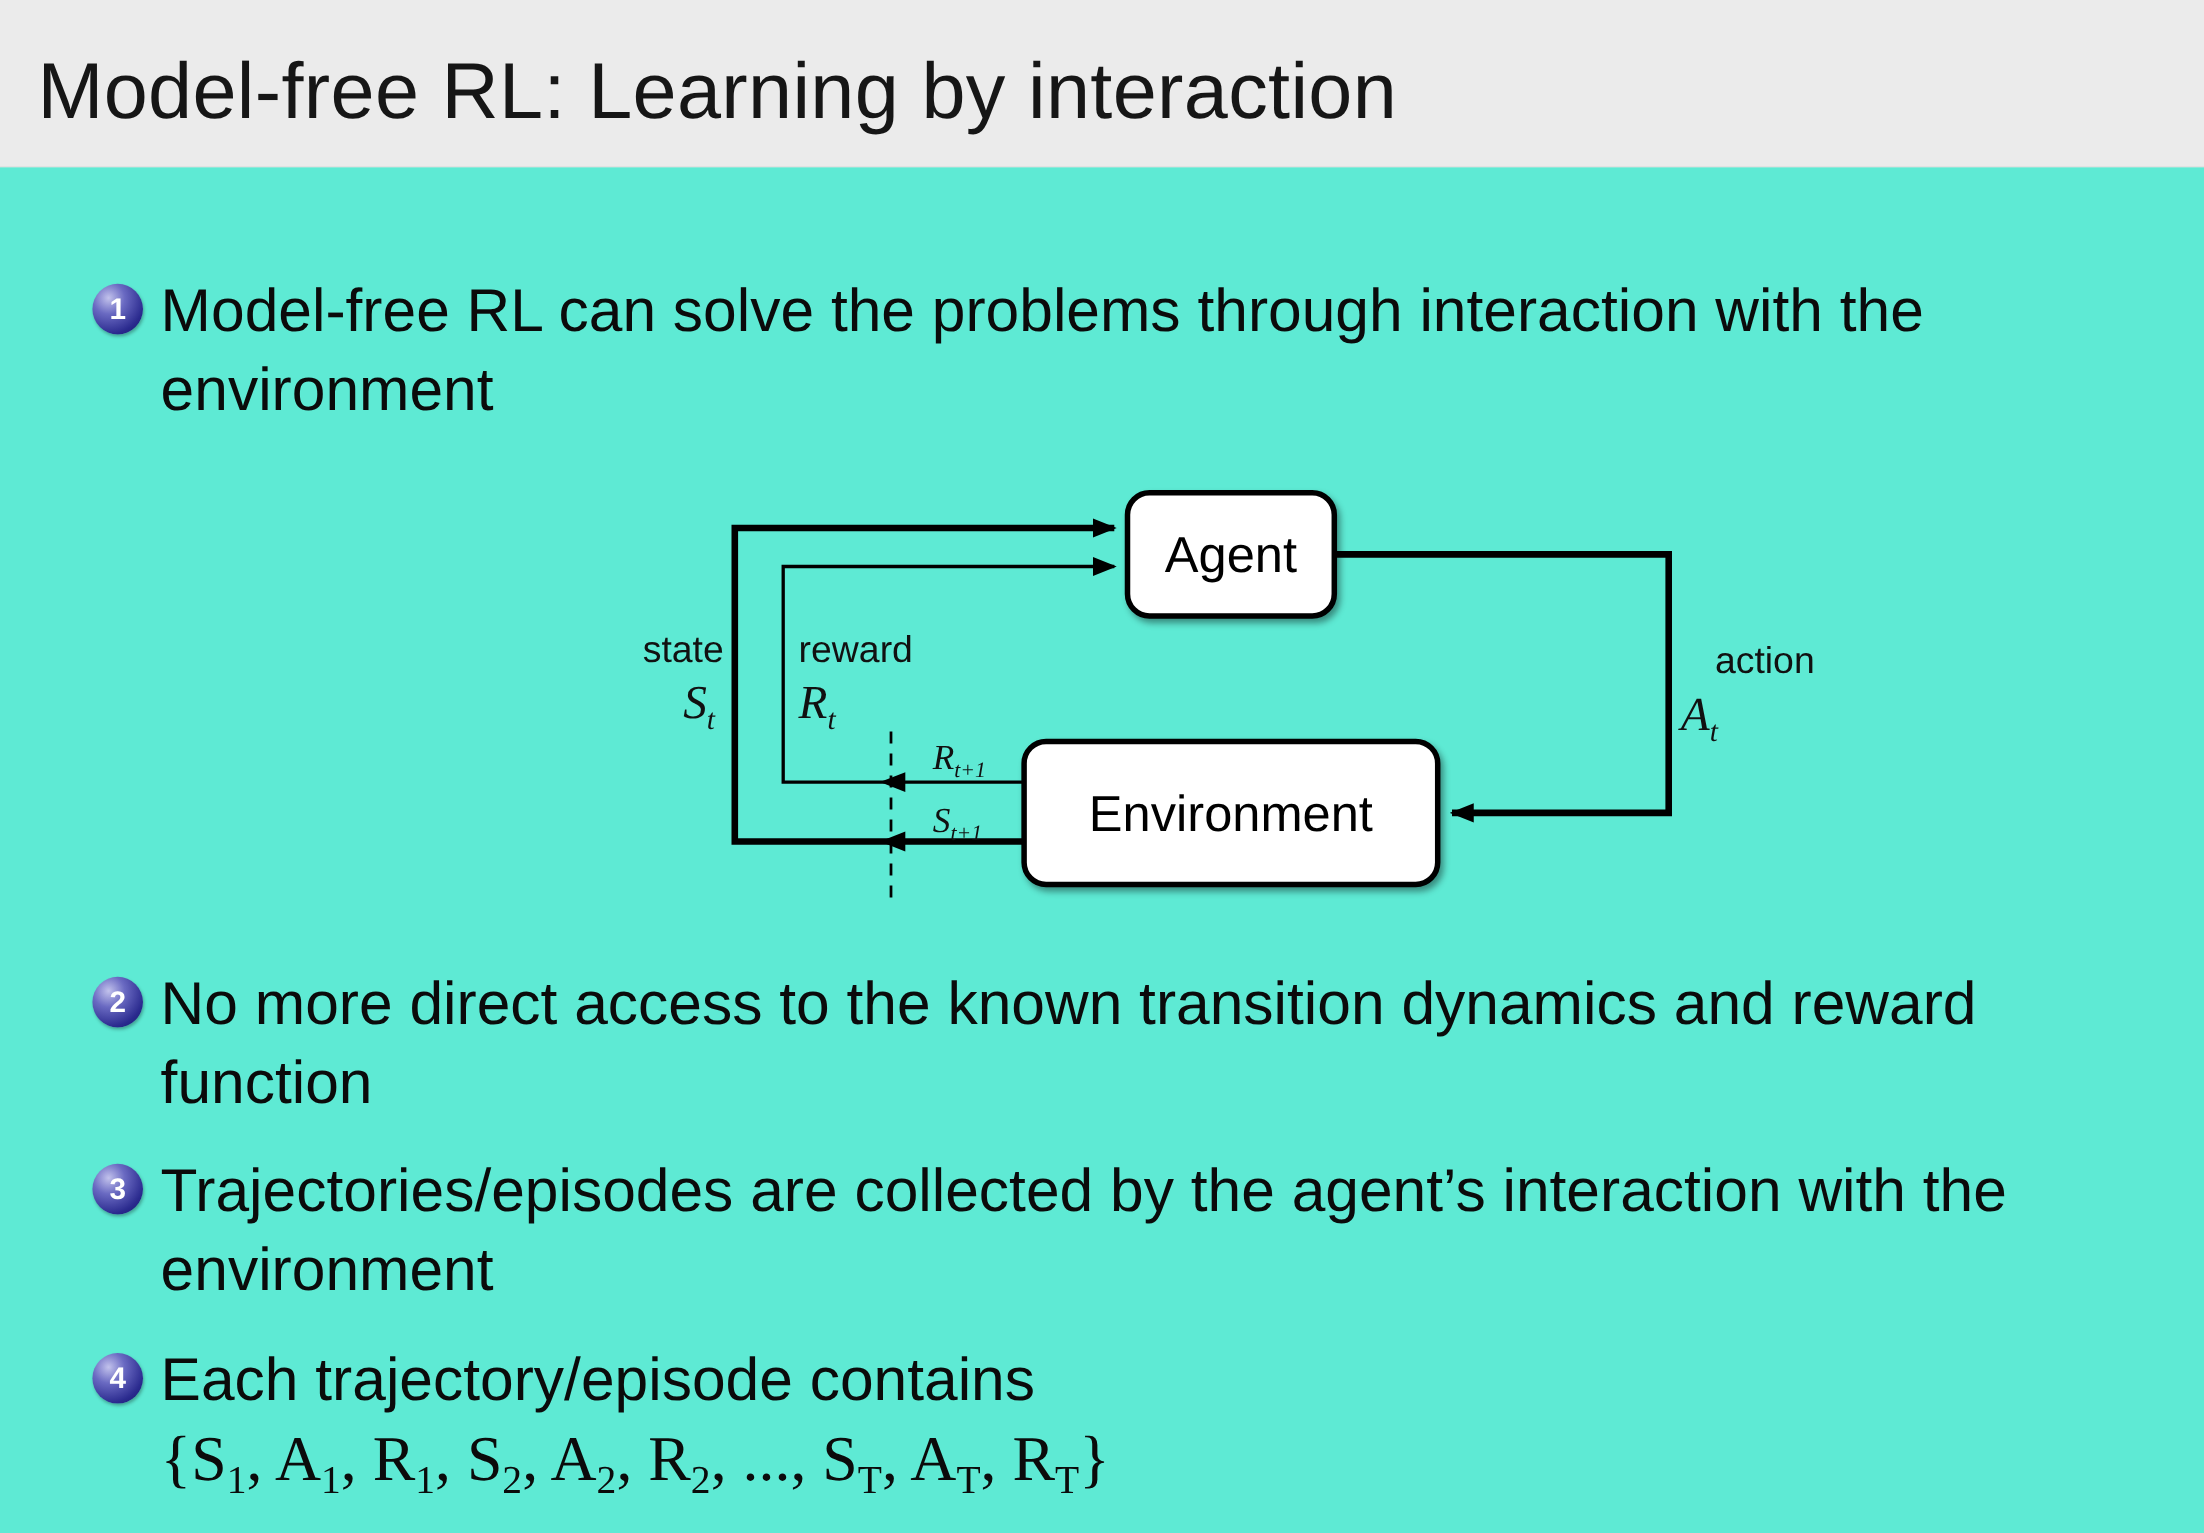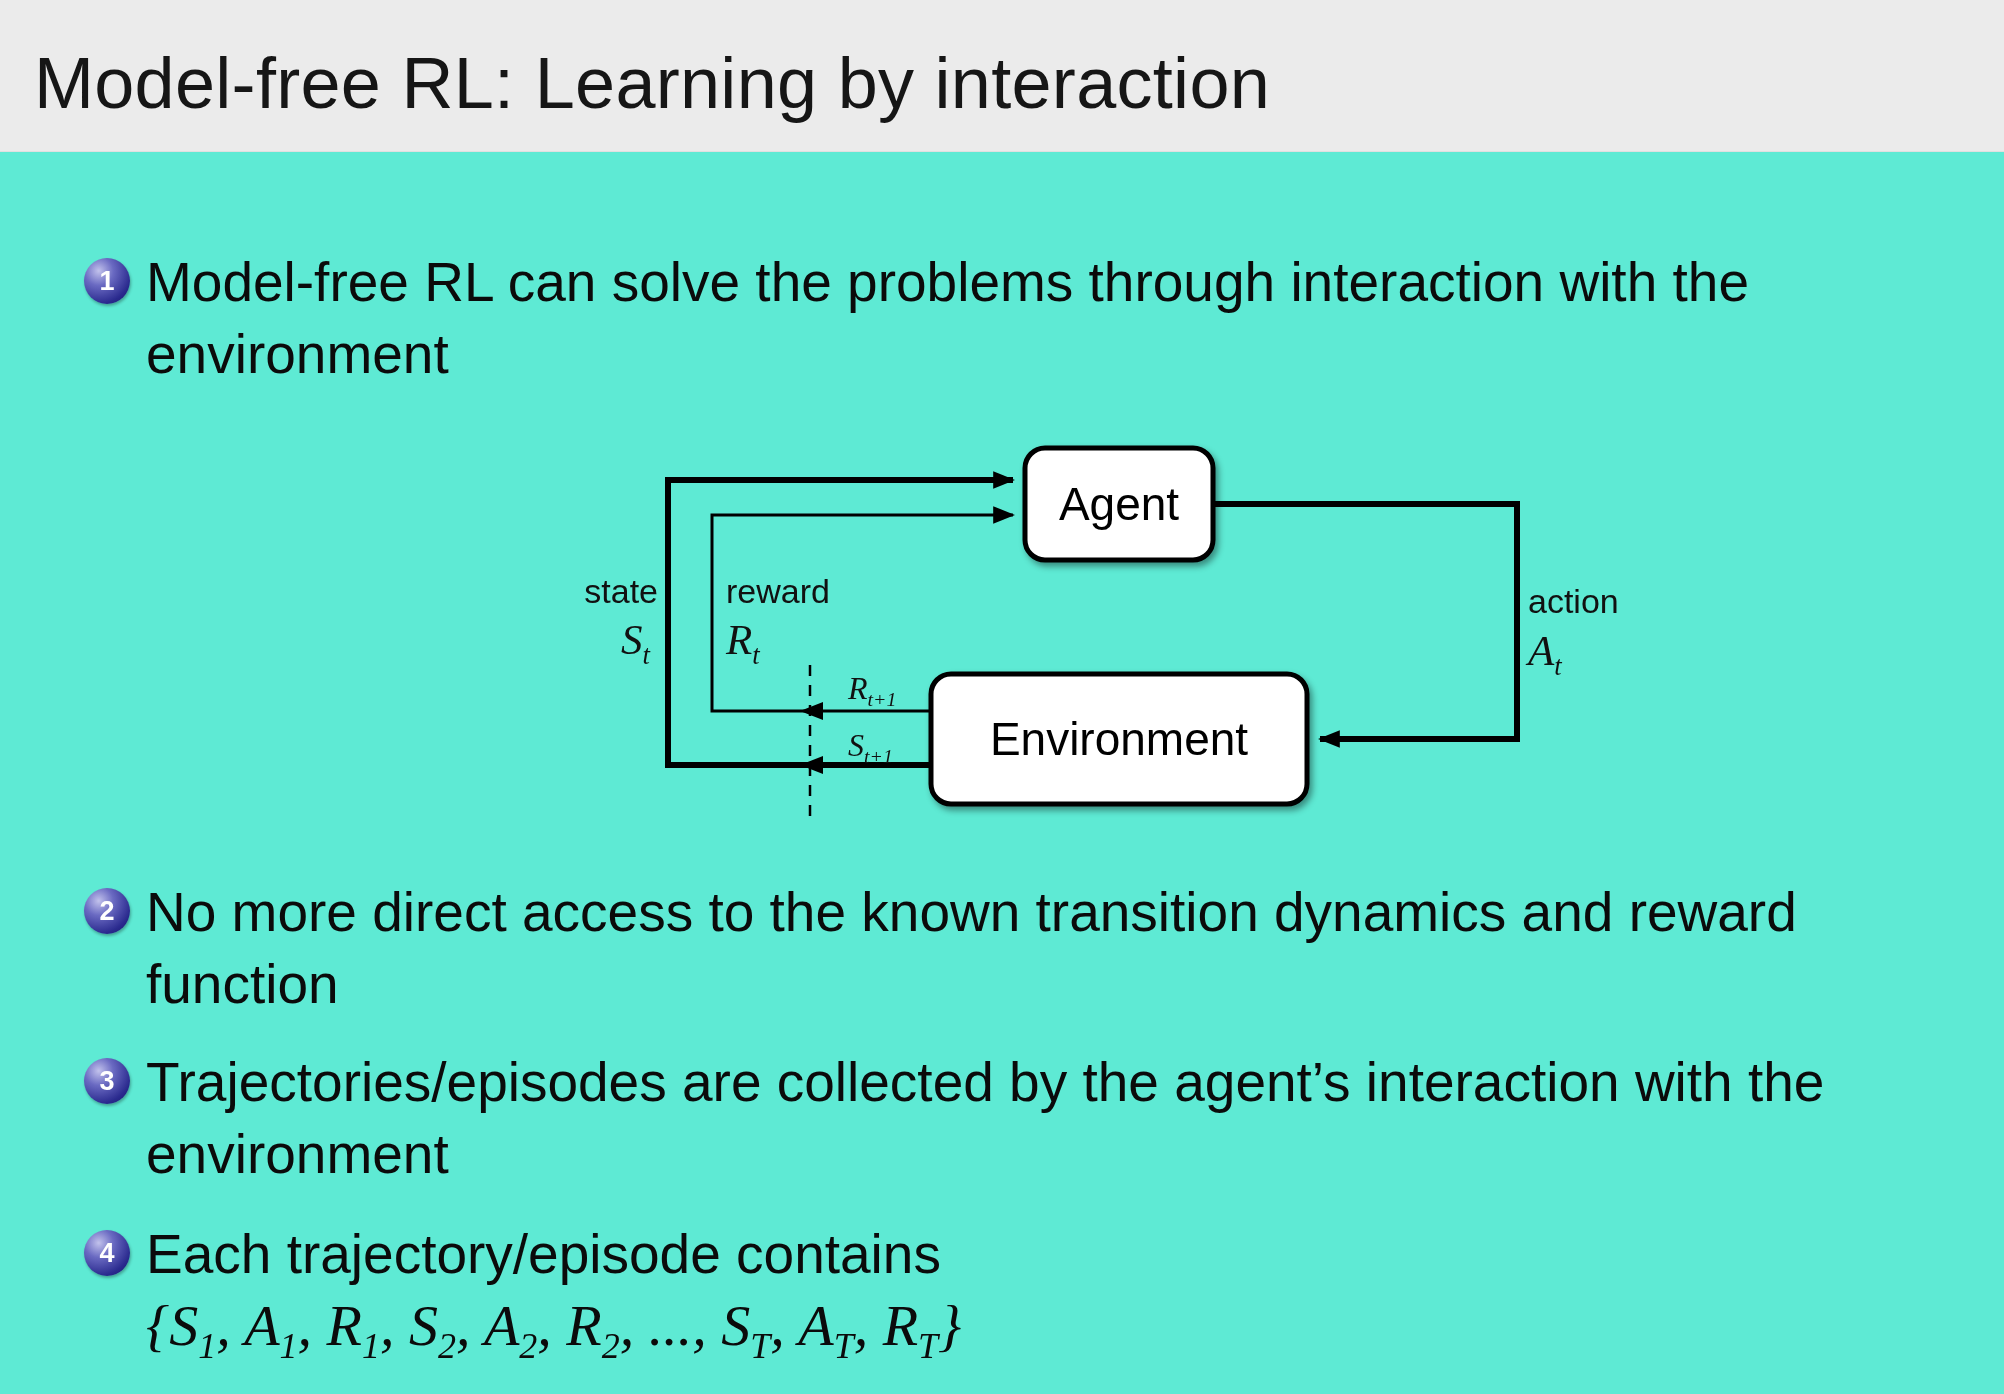--- a/index.html
+++ b/index.html
@@ -20,21 +20,21 @@
   
   .bullet { position:absolute; left:84px; display:flex; align-items:flex-start; }
   .ball {
     width:46px; height:46px; border-radius:50%; flex:0 0 auto; margin-top:12px;
     background: radial-gradient(circle at 32% 28%, #c2c2ec 0%, #6a6ac2 32%, #2a2a8e 72%, #171766 100%);
     color:#ffffff; font-size:27px; font-weight:bold;
     display:flex; align-items:center; justify-content:center;
     box-shadow: 1px 2px 3px rgba(0,0,0,0.30);
   }
   .btext { margin-left:16px; font-size:55px; line-height:72px; width:1810px; color:#0b0b0b; }
-  .mathline { font-family:"Liberation Serif", serif; font-style:italic; font-size:58px; line-height:72px; }
+  .mathline { font-family:"Liberation Serif", serif; font-size:58px; line-height:72px; }
   sub { font-size:0.62em; line-height:0; }
 
   
   .diagram { position:absolute; left:560px; top:430px; width:1060px; height:430px; }
   .diagram svg { position:absolute; left:0; top:0; }
   .boxlabel {
     position:absolute; display:flex; align-items:center; justify-content:center;
     font-size:46px; color:#000; pointer-events:none;
   }
   .dlabel { position:absolute; font-size:34px; color:#111; }
@@ -80,21 +80,21 @@
     </svg>
 
     <div class="boxlabel" style="left:371px; top:244px; width:376px; height:130px;">Environment</div>
     <div class="boxlabel" style="left:465px; top:18px; width:188px; height:112px;">Agent</div>
 
     <div class="dlabel ralign" style="left:0; top:142px; width:98px;">state</div>
     <div class="dmath ralign" style="left:0; top:185px; width:90px;">S<sub>t</sub></div>
     <div class="dlabel" style="left:166px; top:142px;">reward</div>
     <div class="dmath" style="left:166px; top:185px;">R<sub>t</sub></div>
 
-    <div class="dlabel" style="left:968px; top:152px;">action</div>
+    <div class="dlabel" style="left:999px; top:152px;">action</div>
     <div class="dmath" style="left:968px; top:196px;">A<sub>t</sub></div>
 
     <div class="dmath" style="left:288px; top:240px; font-size:32px;">R<sub>t+1</sub></div>
     <div class="dmath" style="left:288px; top:297px; font-size:32px;">S<sub>t+1</sub></div>
   </div>
 
   <div class="bullet" style="top:876px;">
     <div class="ball">2</div>
     <div class="btext">No more direct access to the known transition dynamics and reward function</div>
   </div>

